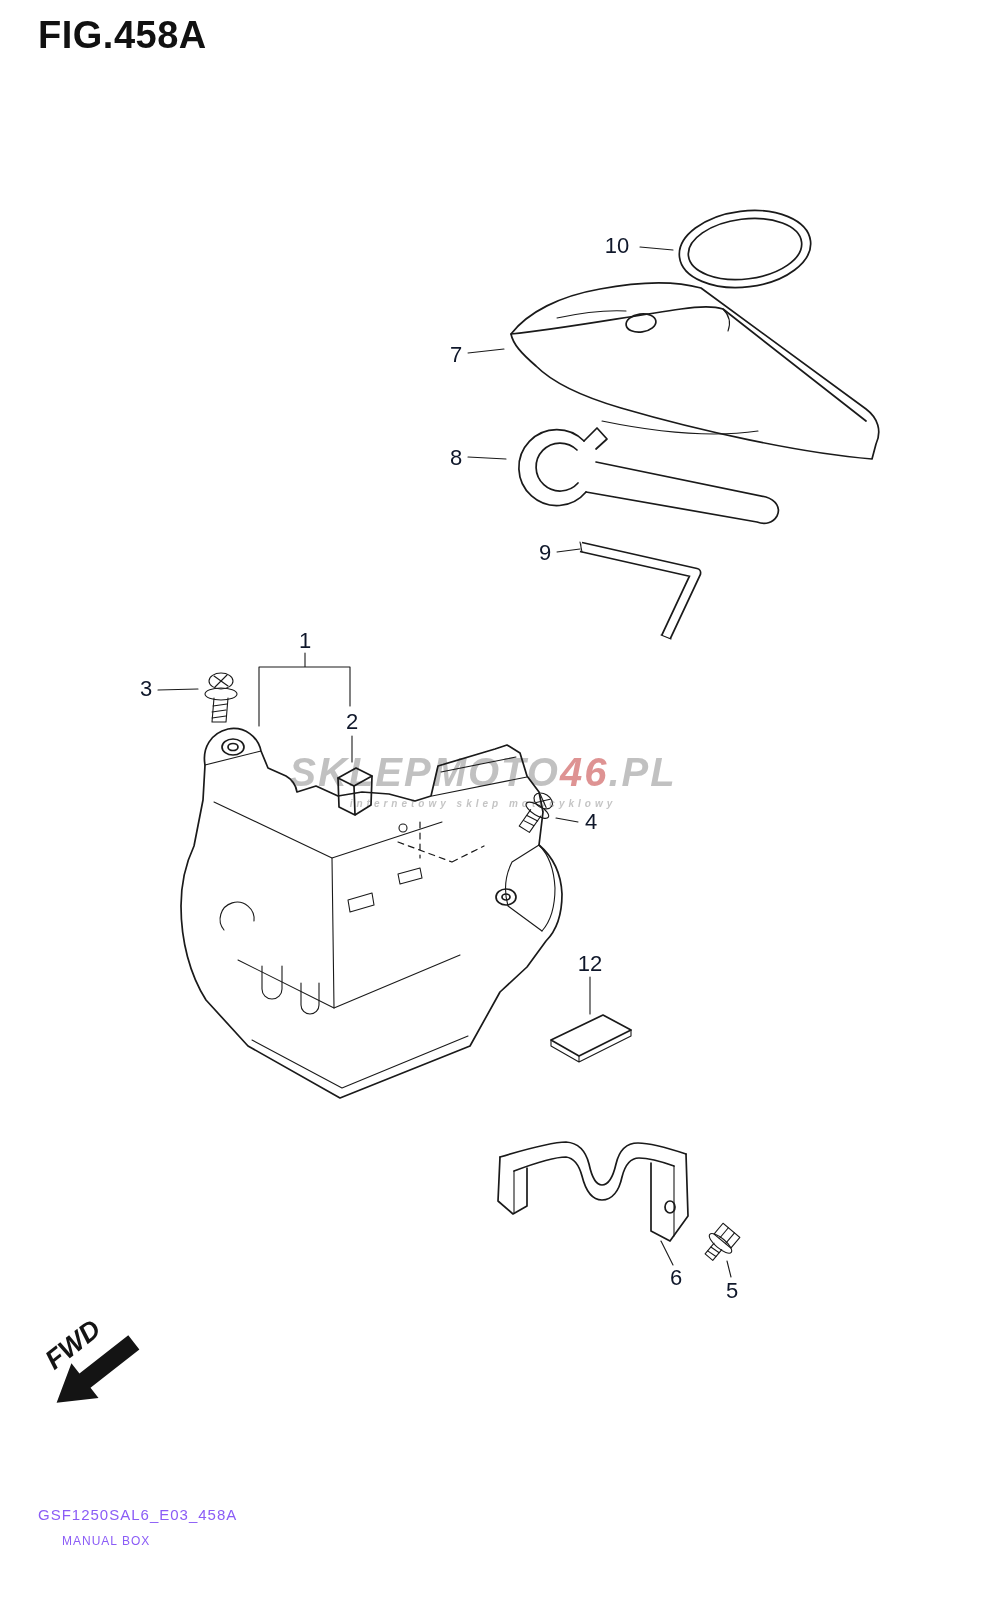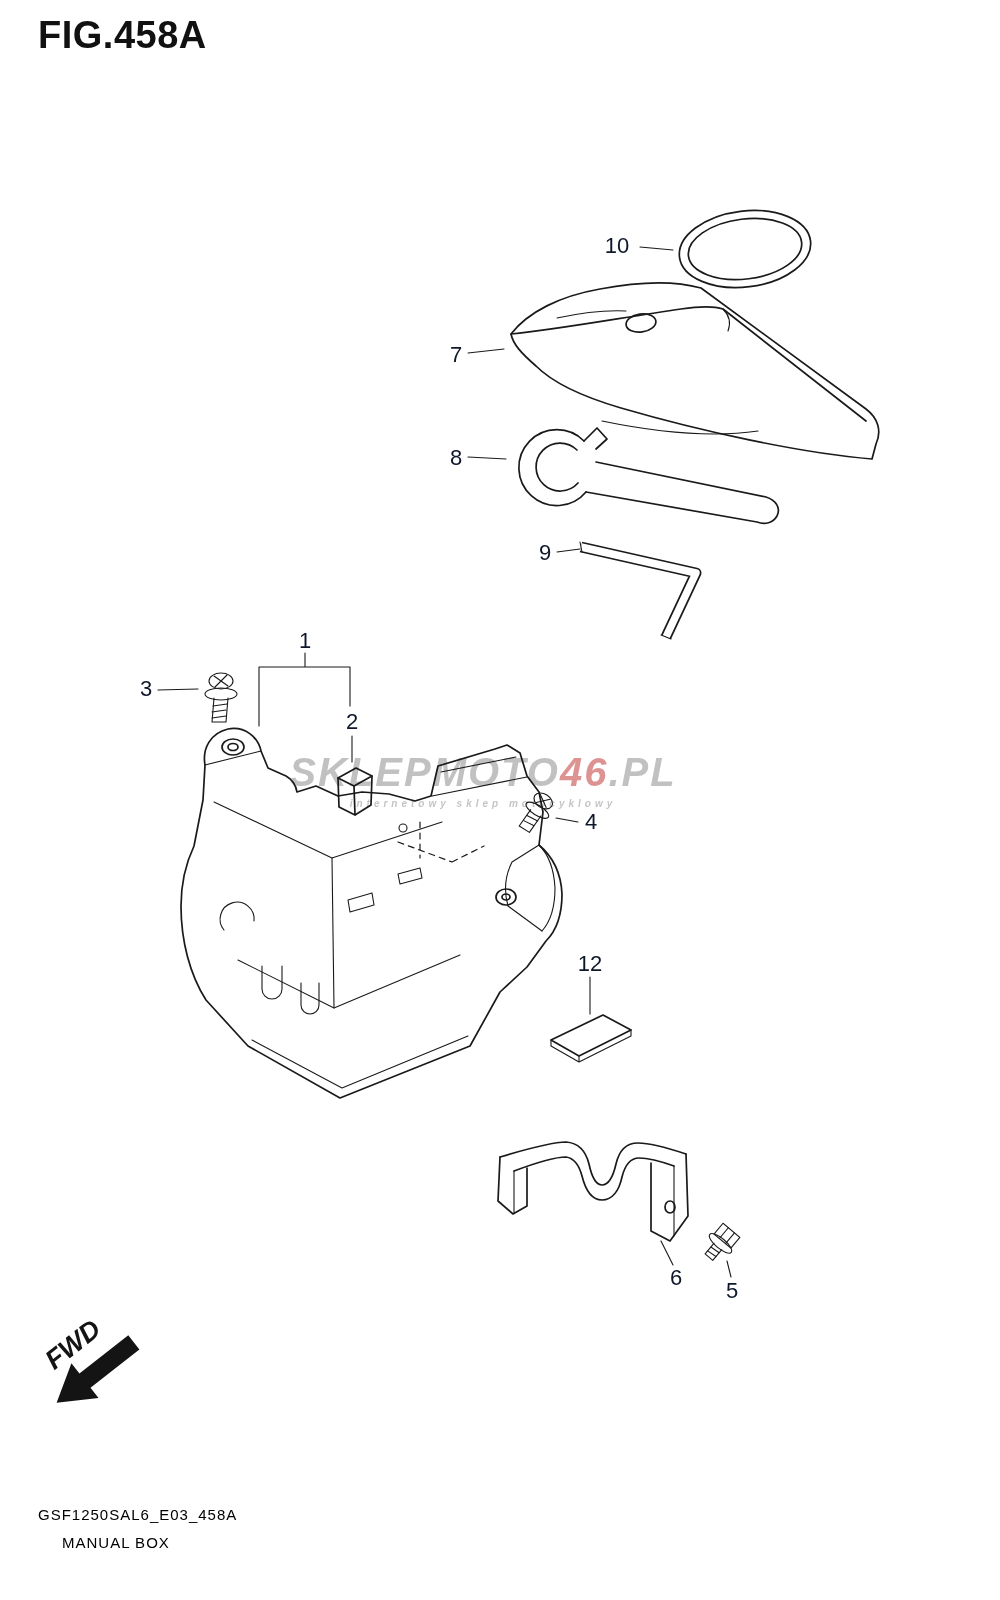--- a/index.html
+++ b/index.html
@@ -30,23 +30,23 @@
     font-size:40px; font-weight:800; font-style:italic;
     letter-spacing:2px; white-space:nowrap;
     color:rgba(125,125,125,0.48);
   }
   .wm-main .hl { color:rgba(194,59,59,0.55);text-align:center; }
   .wm-sub {
     margin-top:3px; font-size:10px; font-weight:700;
     letter-spacing:4px; color:rgba(125,125,125,0.45); font-style:italic;
   }
 
-  .footer { position:absolute; left:38px; top:1506px; color:#000000; z-index:3; }
+  .footer { position:absolute; left:38px; top:1506px; color:#8b5cf6; z-index:3; }
   .footer .code { font-size:15px; letter-spacing:1px; }
-  .footer .name { margin-top:11px; margin-left:24px; font-size:15px; letter-spacing:1px; }
+  .footer .name { margin-top:11px; margin-left:24px; font-size:12px; letter-spacing:1px; }
 
   svg.art { position:absolute; left:0; top:0; z-index:2; }
 
   .ln { fill:none; stroke:#1a1a1a; stroke-width:1.7; stroke-linecap:round; stroke-linejoin:round; }
   .thin { stroke-width:1.1; }
   .dash { stroke-dasharray:6 5; stroke-width:1.2; }
   .leaders { stroke-width:1.1; }
   .key-outline { fill:none; stroke:#1a1a1a; stroke-width:11; stroke-linecap:butt; stroke-linejoin:round; }
   .white-core { fill:none; stroke:#ffffff; stroke-width:7.5; stroke-linecap:butt; stroke-linejoin:round; }
 </style>

